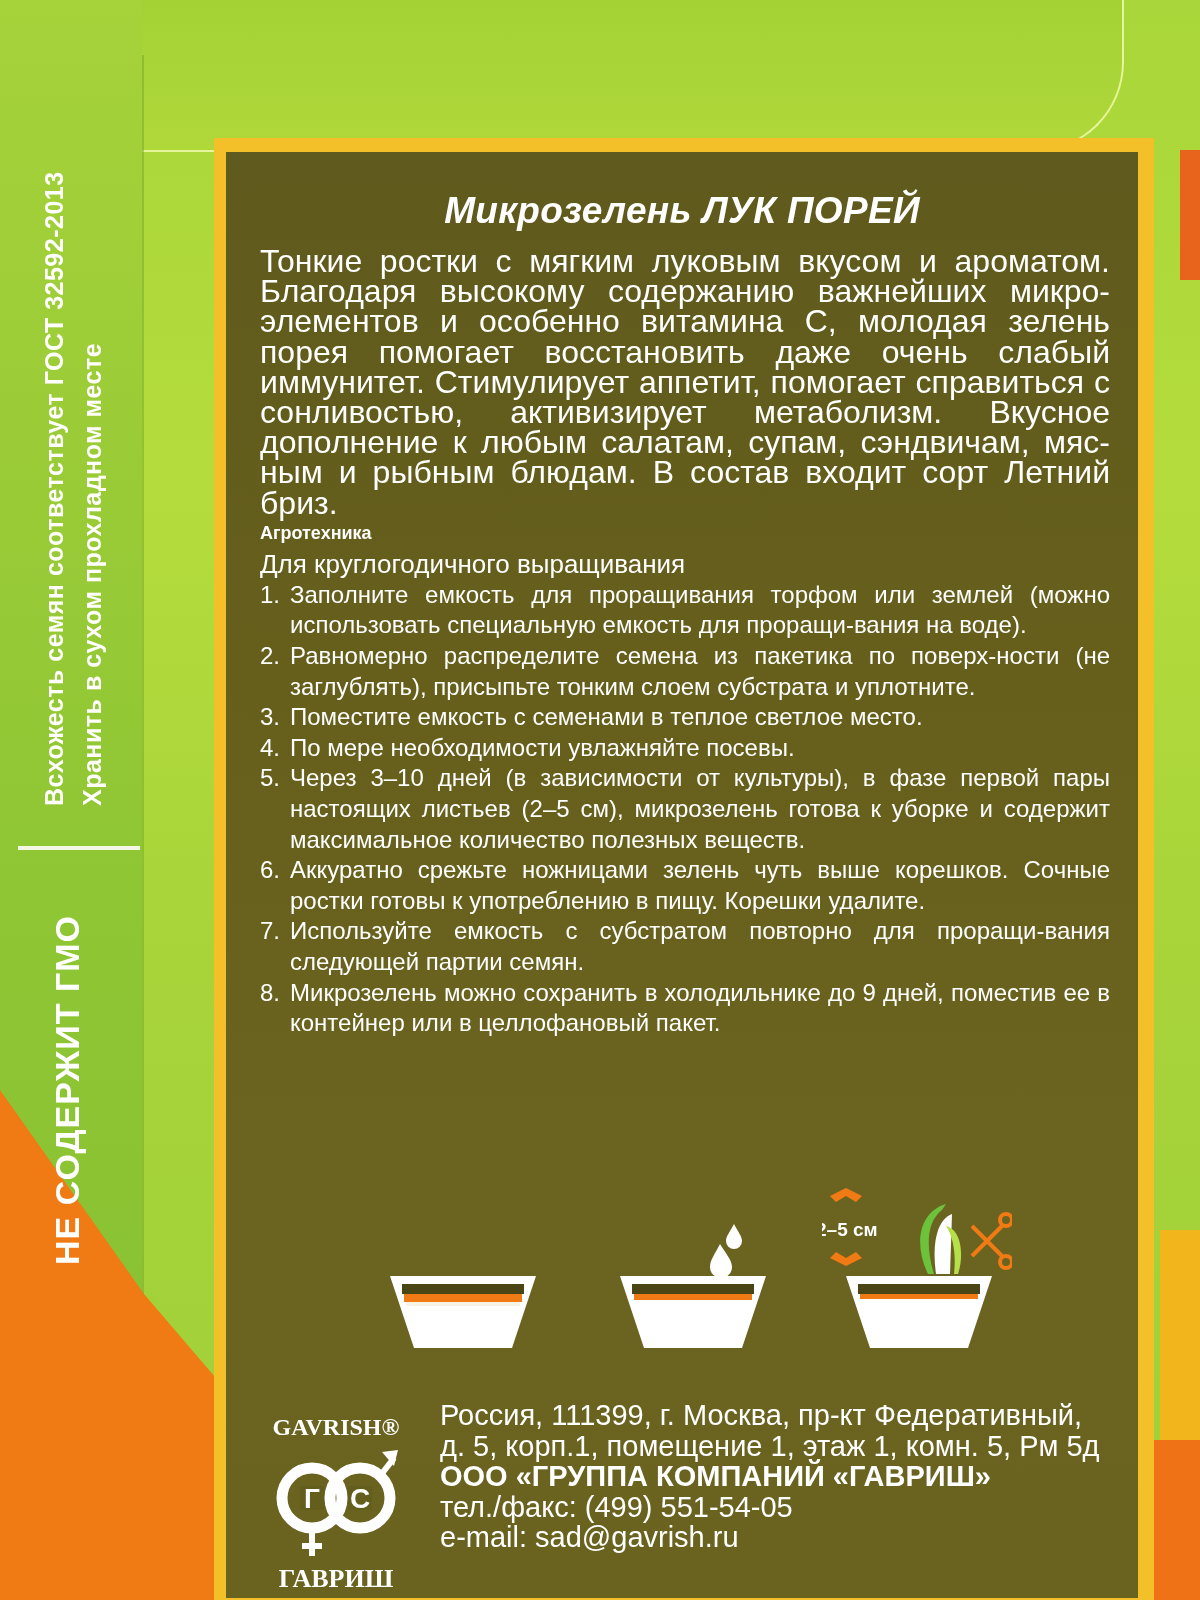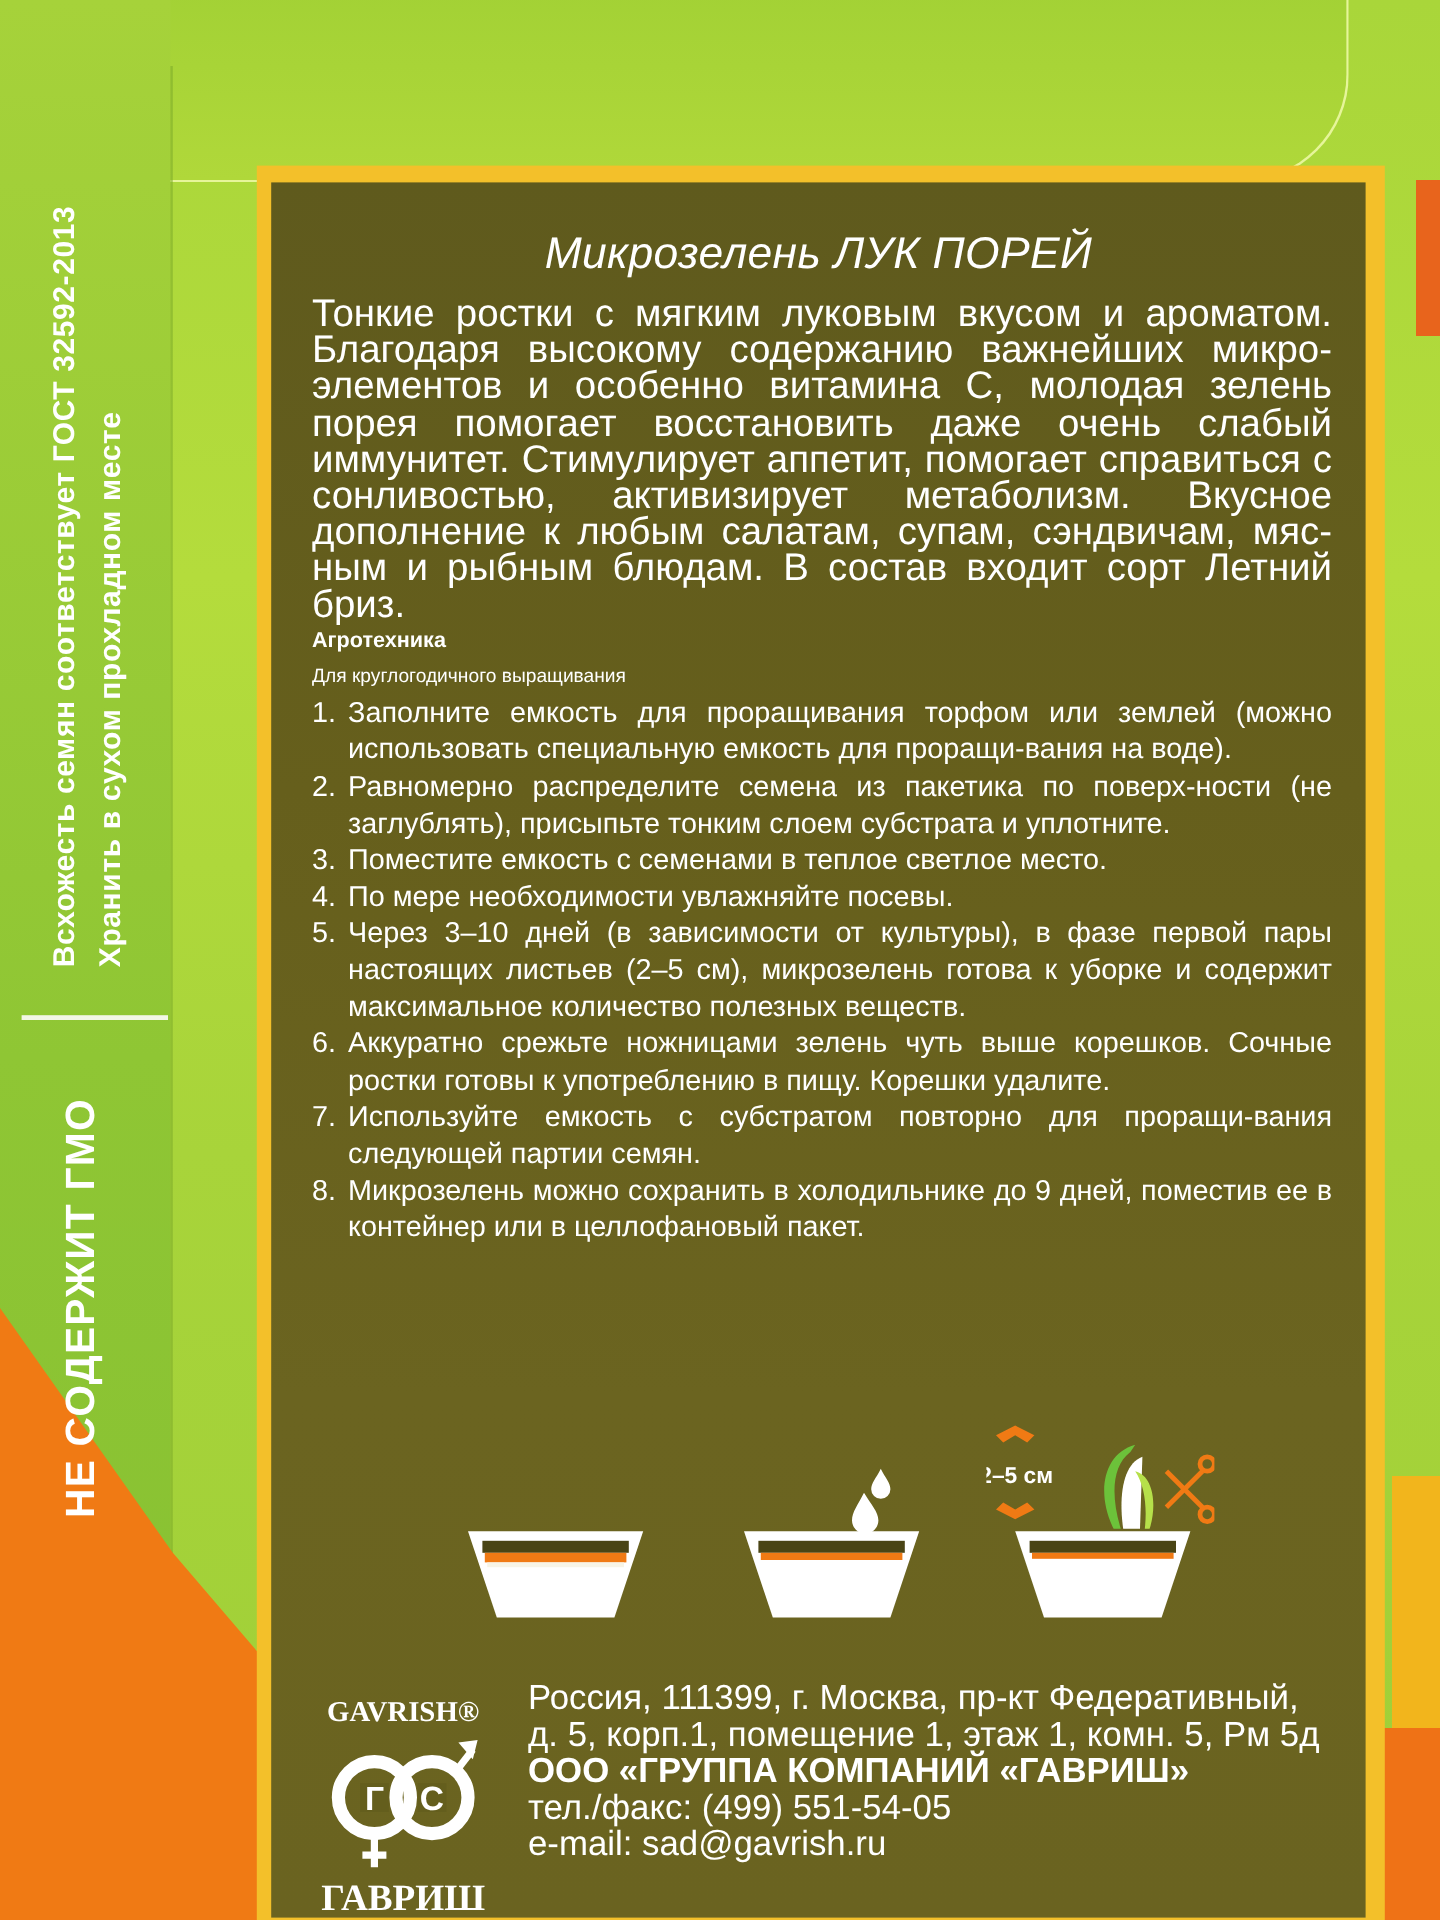--- a/index.html
+++ b/index.html
@@ -27,44 +27,44 @@
   .vt3{left:48px;top:1265px;font-size:34px;letter-spacing:1px;}
   .vbar{position:absolute;left:18px;top:846px;width:122px;height:4px;background:#f2f7e6;}
 
   
   .panel{position:absolute;left:214px;top:138px;width:940px;height:1470px;
          background:#f3c02a;border-radius:0;}
   .panel-inner{position:absolute;left:12px;top:14px;width:912px;height:1446px;
          background:linear-gradient(180deg,#5f5a1d 0%,#665f1c 35%,#6b6420 70%,#6a6320 100%);
          color:#fff;}
   .title{position:absolute;left:0;width:100%;top:38px;text-align:center;
-         font-size:37px;font-weight:normal;font-style:italic;letter-spacing:.3px;}
+         font-size:37px;font-weight:bold;font-style:italic;letter-spacing:.3px;}
   .body{position:absolute;left:34px;top:94px;width:850px;}
   .intro{font-size:32px;line-height:30.2px;text-align:justify;margin:0;}
   .section-h{font-size:18px;font-weight:bold;margin:0;line-height:30px;}
-  .section-sub{font-size:16px;margin:0;line-height:32px;}
+  .section-sub{font-size:26px;margin:0;line-height:32px;}
   ol.steps{margin:0;padding:0;list-style:none;}
   ol.steps li{display:flex;font-size:24px;line-height:30.6px;}
   ol.steps .num{flex:0 0 30px;}
   ol.steps .txt{flex:1;text-align:justify;}
 
   
   .icon-bowl{position:absolute;width:150px;height:78px;}
   .bowl1{left:162px;top:1120px;}
   .bowl2{left:392px;top:1120px;}
   .bowl3{left:618px;top:1120px;}
   .drops{position:absolute;left:480px;top:1070px;}
   .sprout{position:absolute;left:596px;top:1034px;}
 
   
   .logo{position:absolute;left:40px;top:1262px;width:140px;height:180px;}
   .logo-top{position:absolute;left:0;top:0;width:140px;text-align:center;
             font-family:"Liberation Serif",serif;font-weight:bold;font-size:24px;}
   .logo-bottom{position:absolute;left:0;top:150px;width:140px;text-align:center;
-            font-family:"Liberation Serif",serif;font-weight:bold;font-size:31px;}
+            font-family:"Liberation Serif",serif;font-weight:bold;font-size:26px;}
   .logo-mark{position:absolute;left:6px;top:24px;}
   .addr{position:absolute;left:214px;top:1248px;width:700px;font-size:29px;line-height:30.5px;}
   .addr .company{font-weight:bold;}
 </style>
 </head>
 <body>
 
 <div class="flap"></div>
 <div class="left-strip"></div>
 <div class="fold-line"></div>

